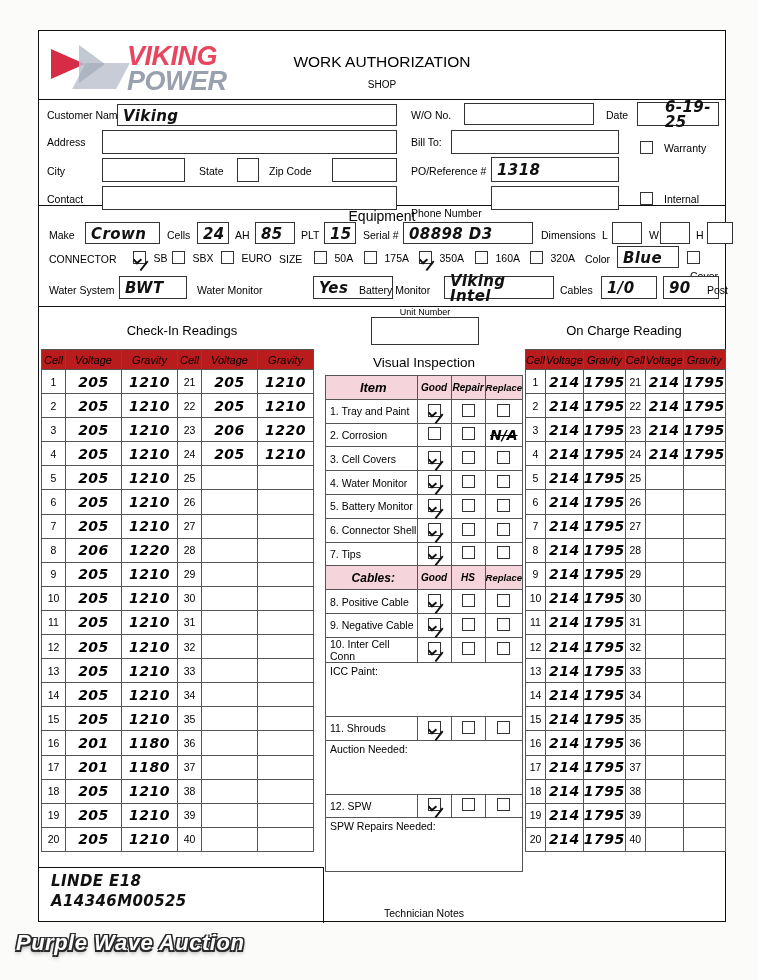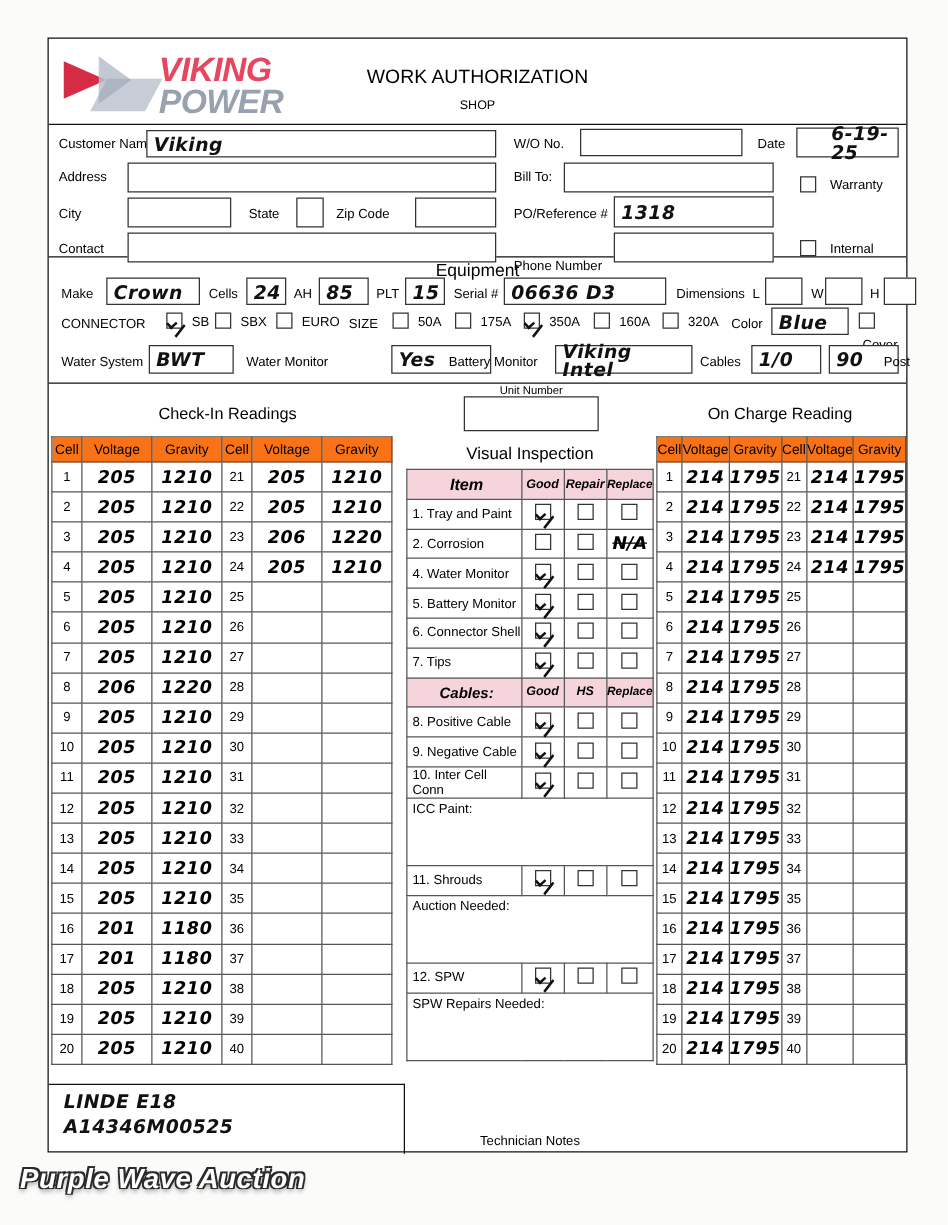--- a/index.html
+++ b/index.html
@@ -38,21 +38,21 @@
   
   .equip{position:relative;height:100px;border-bottom:1.4px solid #111;}
   .eqttl{position:absolute;left:0;right:0;top:2px;text-align:center;font-size:14px;}
 
   
   .body{position:relative;height:616px;}
   .colhead{position:absolute;font-size:13px;text-align:center;}
   table.rd{position:absolute;border-collapse:collapse;font-size:10px;}
   table.rd td,table.rd th{border:1px solid #555;box-sizing:border-box;height:24.1px;padding:0;
         text-align:center;vertical-align:middle;}
-  table.rd th{font-weight:400;font-size:11px;background:#f97316;height:20px;}
+  table.rd th{font-weight:400;font-size:11px;background:#b91c1c;height:20px;font-style:italic;}
   td.num{width:24px;font-size:10.5px;}
   td.val{width:56px;}
   td.val span{font-family:"DejaVu Sans",sans-serif;font-style:italic;font-weight:700;
         font-size:14px;letter-spacing:.5px;}
 
   
   .unitwrap{position:absolute;left:332px;top:0;width:108px;text-align:center;}
   .unitlbl{font-size:9px;}
   .unitbox{height:26px;border:1.2px solid #333;background:#fff;}
   .visttl{position:absolute;left:286px;width:198px;top:48px;text-align:center;font-size:13.5px;}
@@ -175,21 +175,21 @@
     <div class="lbl" style="left:196px;top:23px;">AH</div>
     <div class="bx" style="left:216px;top:16px;width:40px;height:22px;">
       <div class="bxv hand">85</div>
       </div>
     <div class="lbl" style="left:262px;top:23px;">PLT</div>
     <div class="bx" style="left:285px;top:16px;width:32px;height:22px;">
       <div class="bxv hand">15</div>
       </div>
     <div class="lbl" style="left:324px;top:23px;">Serial #</div>
     <div class="bx" style="left:364px;top:16px;width:130px;height:22px;">
-      <div class="bxv hand">06636 D3</div>
+      <div class="bxv hand">08898 D3</div>
       </div>
     <div class="lbl" style="left:502px;top:23px;">Dimensions</div>
     <div class="lbl" style="left:563px;top:23px;">L</div>
     <div class="bx" style="left:573px;top:16px;width:30px;height:22px;">
       <div class="bxv hand"></div>
       </div>
     <div class="lbl" style="left:610px;top:23px;">W</div>
     <div class="bx" style="left:621px;top:16px;width:30px;height:22px;">
       <div class="bxv hand"></div>
       </div>
@@ -451,20 +451,26 @@
             <td class="c"><span class="cb"></span></td>
             <td class="c"><span class="cb"></span></td>
           </tr>
           <tr>
             <td>2. Corrosion</td>
             <td class="c"><span class="cb"></span></td>
             <td class="c"><span class="cb"></span></td>
             <td class="c"><span class="na">N/A</span></td>
           </tr>
           <tr>
+            <td>3. Cell Covers</td>
+            <td class="c"><span class="cb on"></span></td>
+            <td class="c"><span class="cb"></span></td>
+            <td class="c"><span class="cb"></span></td>
+          </tr>
+          <tr>
             <td>4. Water Monitor</td>
             <td class="c"><span class="cb on"></span></td>
             <td class="c"><span class="cb"></span></td>
             <td class="c"><span class="cb"></span></td>
           </tr>
           <tr>
             <td>5. Battery Monitor</td>
             <td class="c"><span class="cb on"></span></td>
             <td class="c"><span class="cb"></span></td>
             <td class="c"><span class="cb"></span></td>

